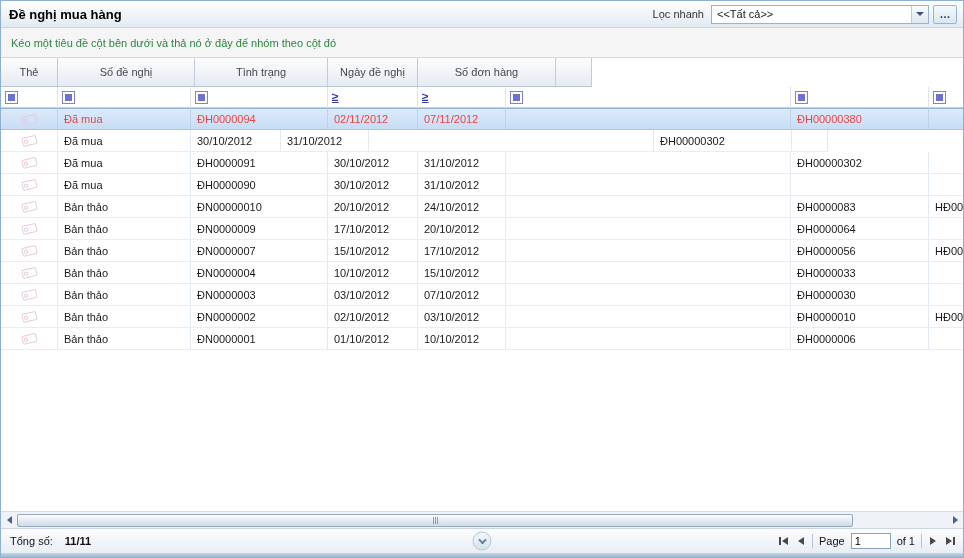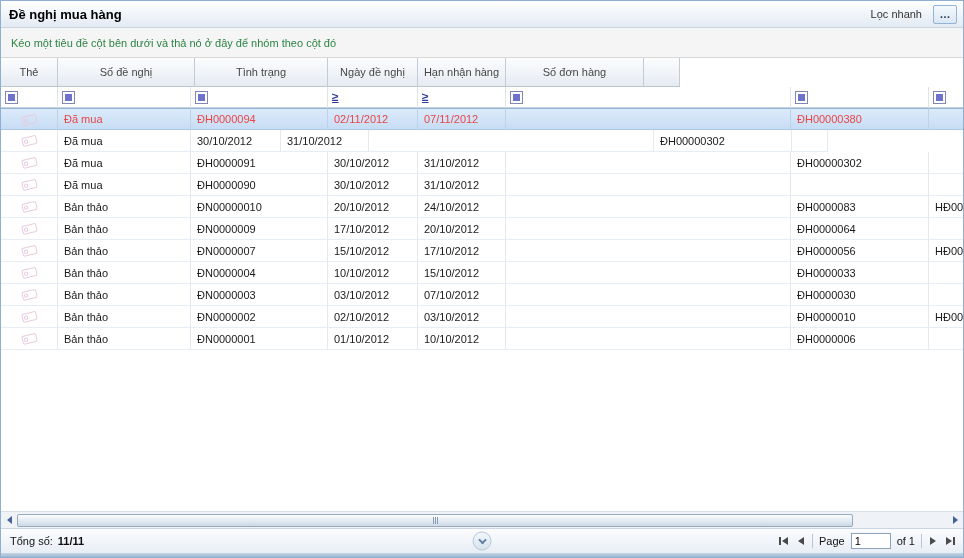--- a/index.html
+++ b/index.html
@@ -95,21 +95,21 @@
   .tl { width:0;height:0;border-top:4px solid transparent;border-bottom:4px solid transparent;border-right:5px solid #44619b; }
   .tr { width:0;height:0;border-top:4px solid transparent;border-bottom:4px solid transparent;border-left:5px solid #44619b; }
 
   
   .statusbar {
     height:25px; flex:0 0 25px; background:linear-gradient(#fbfcfe,#e9eef5);
     border-top:1px solid #ccd6e2; display:flex; align-items:center; padding:0 6px 0 9px;
     position:relative;
   }
   .total { color:#111; }
-  .total b { font-weight:bold; margin-left:5px; }
+  .total b { font-weight:bold; margin-left:12px; }
   .collapse-btn {
     position:absolute; left:50%; top:50%; transform:translate(-50%,-50%);
     width:19px; height:19px; border-radius:50%; border:1px solid #b7c6d8;
     background:linear-gradient(#f2f7fb,#d7e3ef);
     display:flex; align-items:center; justify-content:center; cursor:pointer;
   }
   .chev { width:6px; height:6px; border-right:2px solid #5f7ea4; border-bottom:2px solid #5f7ea4; transform:rotate(45deg) translate(-1px,-1px); }
   .pager { margin-left:auto; display:flex; align-items:center; gap:6px; }
   .pgbtn { display:flex; align-items:center; gap:1px; cursor:pointer; padding:2px; }
   .pb { width:2px; height:8px; background:#4a4a4a; }
@@ -123,33 +123,38 @@
   .bottomstrip { height:4px; flex:0 0 4px; background:linear-gradient(#c5d5e5,#9db7d1); }
 </style>
 </head>
 <body>
 
 <div class="window">
 
   <div class="titlebar">
     <div class="page-title">Đề nghị mua hàng</div>
     <div class="qf-label">Lọc nhanh</div>
+    <div class="combo">
+      <div class="combo-value">&lt;&lt;Tất cả&gt;&gt;</div>
+      <div class="combo-btn">
+        <span class="tri-down"></span>
+      </div>
+    </div>
     <div class="more-btn">…</div>
   </div>
 
   <div class="group-hint">
     <span>Kéo một tiêu đề cột bên dưới và thả nó ở đây để nhóm theo cột đó</span>
   </div>
 
   <div class="grid-header" id="grid-header">
       <div class="hcell" style="flex: 0 0 57px; text-align: center;">Thẻ</div>
       <div class="hcell" style="flex: 0 0 137px;">Số đề nghị</div>
       <div class="hcell" style="flex: 0 0 133px;">Tình trạng</div>
       <div class="hcell" style="flex: 0 0 90px;">Ngày đề nghị</div>
-      <div class="hcell" style="flex: 0 0 88px;">Hạn nhận hàng</div>
       <div class="hcell" style="flex: 0 0 138px;">Số đơn hàng</div>
       <div class="hcell" style="flex: 0 0 36px;"></div>
     </div>
 
   <div class="filter-row" id="filter-row">
       <div class="fcell" style="flex: 0 0 57px;">
         <span class="fbox"></span>
       </div>
       <div class="fcell" style="flex: 0 0 133px;">
         <span class="fbox"></span>

